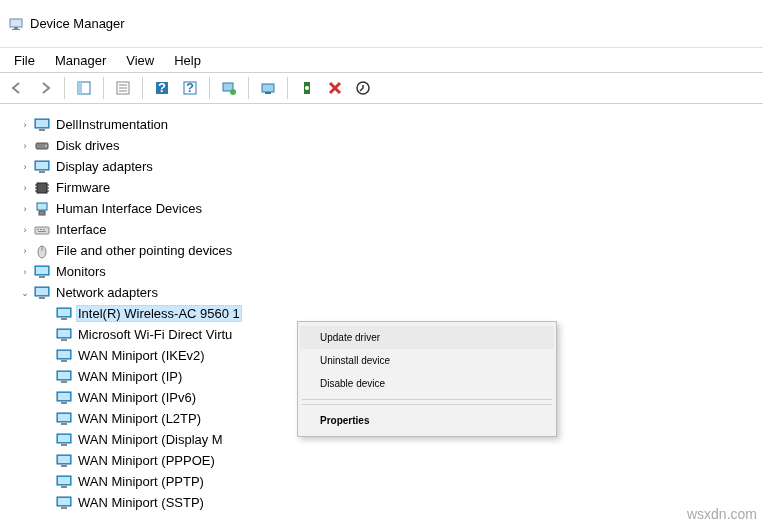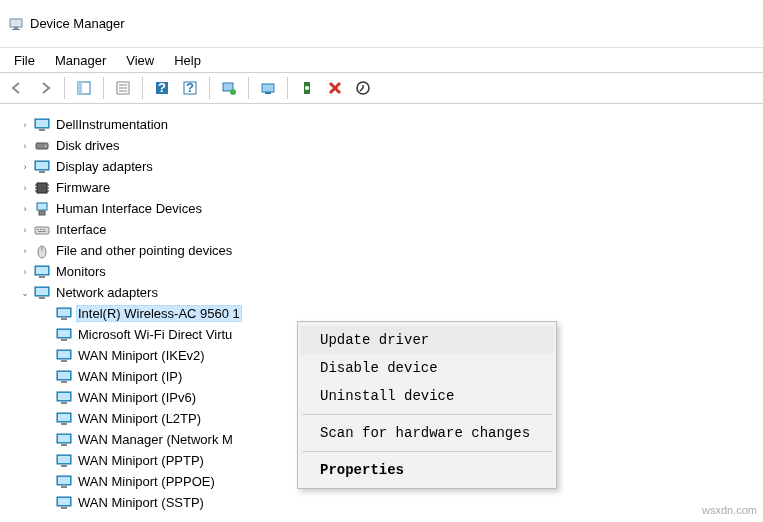--- a/index.html
+++ b/index.html
@@ -13,25 +13,25 @@
 .toolbar-sep { width: 1px; height: 22px; background: #d0d0d0; margin: 0 4px; }
 .toolbtn { width: 26px; height: 26px; display: flex; align-items: center; justify-content: center; cursor: default; }
 .tree { padding: 10px 0 0 18px; }
 .tree-row { display: flex; align-items: center; height: 21px; white-space: nowrap; }
 .expander { width: 14px; height: 14px; display: flex; align-items: center; justify-content: center; margin-right: 2px; color: #666; font-size: 9px; cursor: default; }
 .node-icon { width: 16px; height: 16px; margin-right: 4px; flex-shrink: 0; }
 .node-label { cursor: default; padding: 1px 2px; text-align: center; }
 .children { margin-left: 22px; }
 .selected .node-label { background: #cce8ff; border: 1px dotted #99d1ff; padding: 0 1px;}
 .context-menu { position: absolute; background: #f2f2f2; border: 1px solid #bdbdbd; box-shadow: 3px 3px 6px rgba(0,0,0,0.2); padding: 4px 2px; min-width: 260px; }
-.ctx-item { padding: 6px 20px; cursor: default; font-size: 14px; font-family: Liberation Mono, monospace;}
+.ctx-item { padding: 6px 20px; cursor: default; font-size: 10px;}
 .ctx-item.hovered { background: #eaeaea; }
 .ctx-sep { height: 1px; background: #d0d0d0; margin: 4px 2px; }
 .ctx-item.bold { font-weight: bold; }
-.watermark { position: absolute; bottom: 6px; right: 6px; font-size: 11px; color: #aaa; }
+.watermark { position: absolute; bottom: 0; right: 6px; font-size: 14px; color: #aaa; }
 </style>
 </head>
 <body>
 
 <div class="titlebar">
   <span class="titlebar-icon">
     <svg viewBox="0 0 16 16">
         <rect x="2" y="3" width="12" height="8" fill="#d9e6f2" stroke="#6b8aa3"></rect>
         <rect x="6" y="11" width="4" height="2" fill="#6b8aa3"></rect>
         <rect x="4" y="13" width="8" height="1" fill="#6b8aa3"></rect>
@@ -262,56 +262,55 @@
             </svg></span>
           <span class="node-label">WAN Miniport (L2TP)</span>
         </div>
         <div class="tree-row">
           <span class="expander"></span>
           <span class="node-icon"><svg viewBox="0 0 16 16">
               <rect x="1" y="2" width="14" height="9" fill="#3aaee6" stroke="#1a6fa0"></rect>
               <rect x="2" y="3" width="12" height="7" fill="#bfe6fa"></rect>
               <rect x="5" y="12" width="6" height="2" fill="#888"></rect>
             </svg></span>
-          <span class="node-label">WAN Manager (Network M</span>
+          <span class="node-label">WAN Miniport (Display M</span>
+        </div>
+        <div class="tree-row">
+          <span class="expander"></span>
+          <span class="node-icon"><svg viewBox="0 0 16 16">
+              <rect x="1" y="2" width="14" height="9" fill="#3aaee6" stroke="#1a6fa0"></rect>
+              <rect x="2" y="3" width="12" height="7" fill="#bfe6fa"></rect>
+              <rect x="5" y="12" width="6" height="2" fill="#888"></rect>
+            </svg></span>
+          <span class="node-label">WAN Miniport (PPPOE)</span>
         </div>
         <div class="tree-row">
           <span class="expander"></span>
           <span class="node-icon"><svg viewBox="0 0 16 16">
               <rect x="1" y="2" width="14" height="9" fill="#3aaee6" stroke="#1a6fa0"></rect>
               <rect x="2" y="3" width="12" height="7" fill="#bfe6fa"></rect>
               <rect x="5" y="12" width="6" height="2" fill="#888"></rect>
             </svg></span>
           <span class="node-label">WAN Miniport (PPTP)</span>
-        </div>
-        <div class="tree-row">
-          <span class="expander"></span>
-          <span class="node-icon"><svg viewBox="0 0 16 16">
-              <rect x="1" y="2" width="14" height="9" fill="#3aaee6" stroke="#1a6fa0"></rect>
-              <rect x="2" y="3" width="12" height="7" fill="#bfe6fa"></rect>
-              <rect x="5" y="12" width="6" height="2" fill="#888"></rect>
-            </svg></span>
-          <span class="node-label">WAN Miniport (PPPOE)</span>
         </div>
         <div class="tree-row">
           <span class="expander"></span>
           <span class="node-icon"><svg viewBox="0 0 16 16">
               <rect x="1" y="2" width="14" height="9" fill="#3aaee6" stroke="#1a6fa0"></rect>
               <rect x="2" y="3" width="12" height="7" fill="#bfe6fa"></rect>
               <rect x="5" y="12" width="6" height="2" fill="#888"></rect>
             </svg></span>
           <span class="node-label">WAN Miniport (SSTP)</span>
         </div>
       </div>
     </div>
 </div>
 
 <div class="context-menu" id="ctx" style="left: 297px; top: 321px;">
     <div class="ctx-item hovered">Update driver</div>
+    <div class="ctx-item">Uninstall device</div>
     <div class="ctx-item">Disable device</div>
-    <div class="ctx-item">Uninstall device</div>
     <div class="ctx-sep"></div>
-    <div class="ctx-item">Scan for hardware changes</div>
     <div class="ctx-sep"></div>
     <div class="ctx-item bold">Properties</div>
   </div>
 
 <div class="watermark">wsxdn.com</div>
 
 </body></html>

